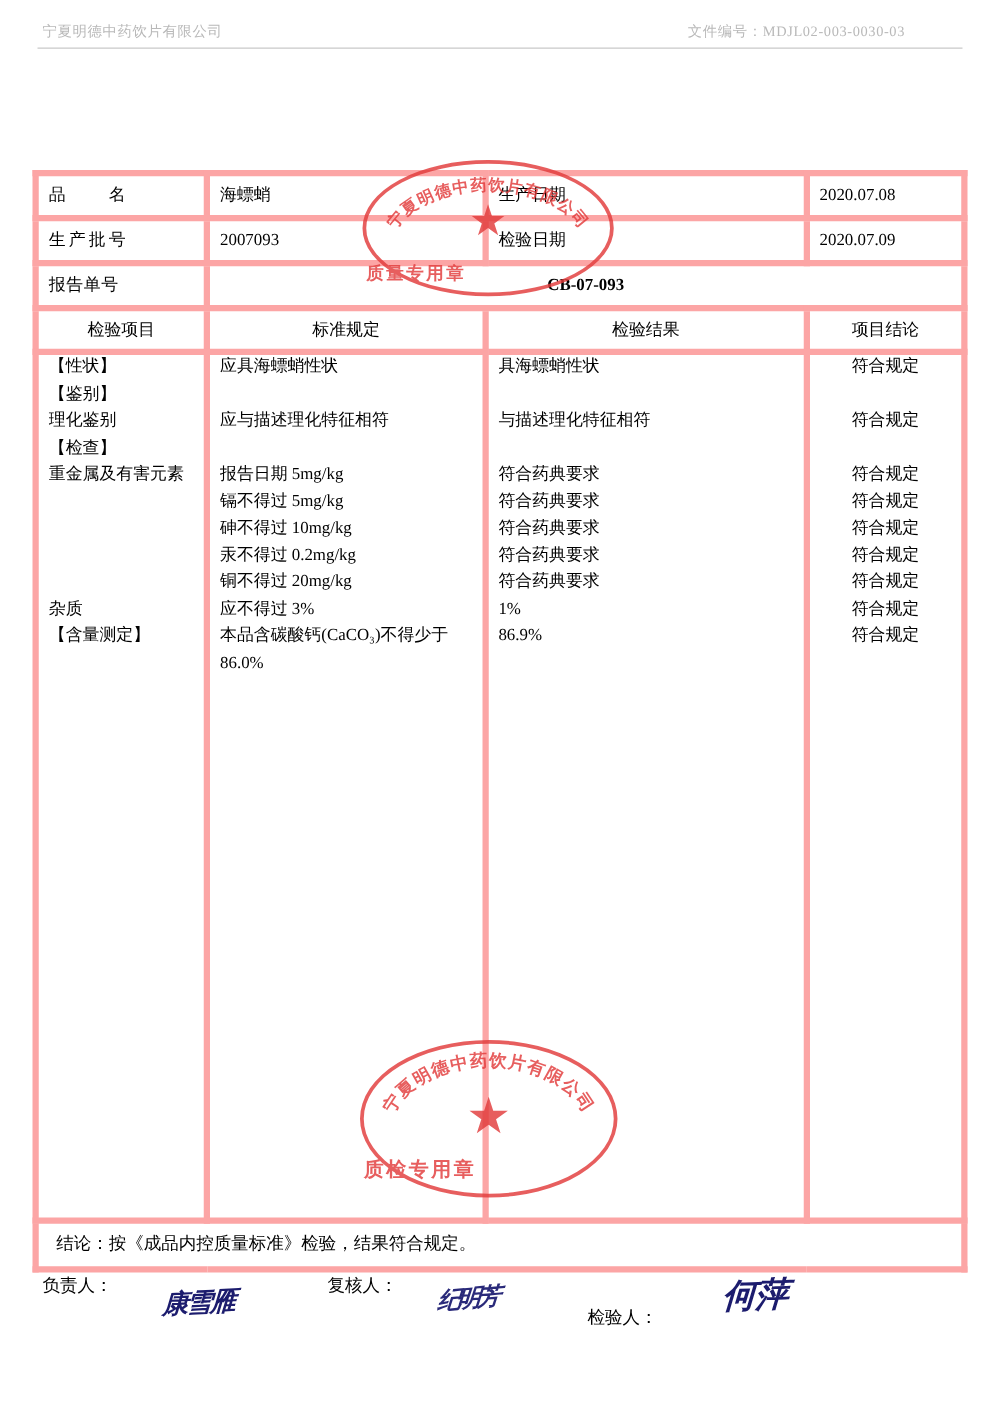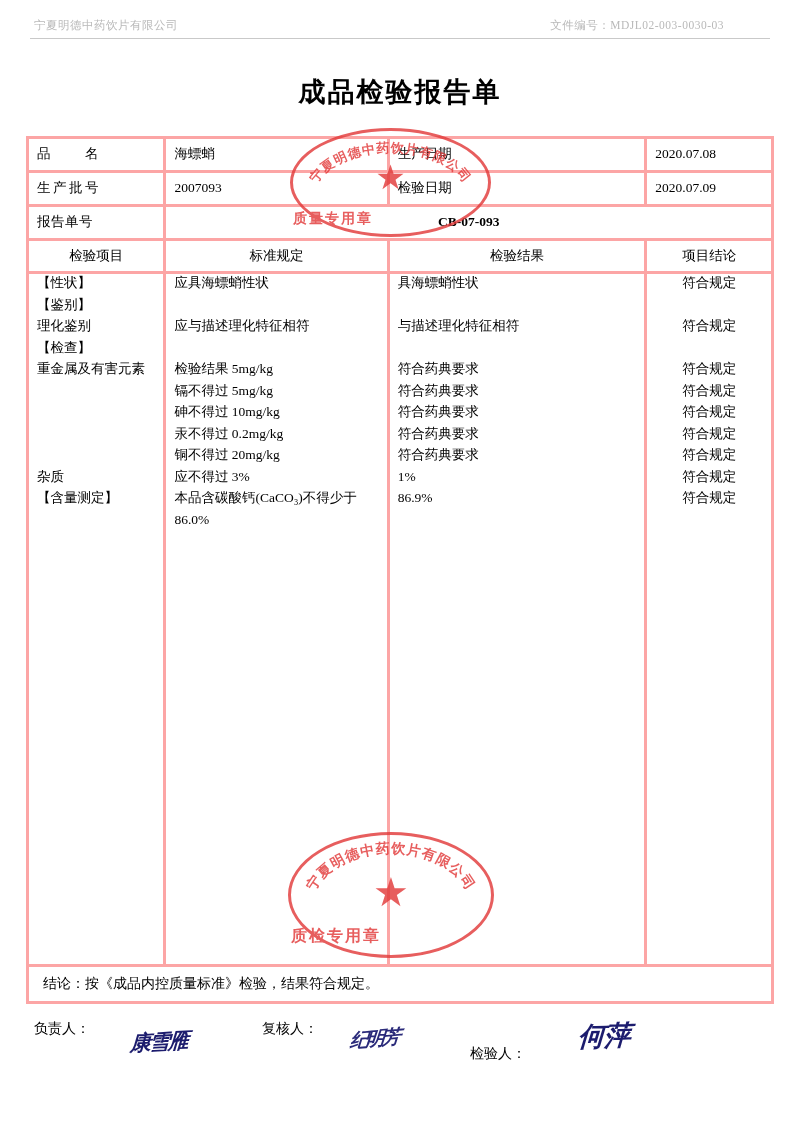--- a/index.html
+++ b/index.html
@@ -71,21 +71,21 @@
   .tbl {
     position: absolute;
     left: 26px;
     top: 136px;
     width: 748px;
     border-collapse: collapse;
     table-layout: fixed;
     font-size: 13.5px;
   }
   .tbl td {
-    border: 3px solid #fca5a5;
+    border: 5px solid #fca5a5;
     padding: 0 8px;
     vertical-align: middle;
     height: 31px;
     line-height: 1.35;
   }
   .lbl {
     width: 82px;
     white-space: nowrap;
     text-align: left;
     letter-spacing: 0.5px;
@@ -233,21 +233,20 @@
 <body>
 
 <div class="page">
 
   <div class="top-header">
     <span class="left">宁夏明德中药饮片有限公司</span>
     <span class="right">文件编号：MDJL02-003-0030-03</span>
   </div>
   <div class="top-rule"></div>
 
-  <div class="doc-title">成品检验报告单</div>
 
   <table class="tbl">
     <colgroup>
       <col style="width:128px">
       <col style="width:208px">
       <col style="width:240px">
       <col style="width:118px">
     </colgroup>
 
     <tbody>
@@ -297,21 +296,21 @@
         <div class="rowline"></div>
         <div class="rowline">杂质</div>
         <div class="rowline">【含量测定】</div>
         <div class="rowline"></div>
       </td>
       <td class="cell-pad">
         <div class="rowline">应具海螵蛸性状</div>
         <div class="rowline"></div>
         <div class="rowline">应与描述理化特征相符</div>
         <div class="rowline"></div>
-        <div class="rowline">检验结果 5mg/kg</div>
+        <div class="rowline">报告日期 5mg/kg</div>
         <div class="rowline">镉不得过 5mg/kg</div>
         <div class="rowline">砷不得过 10mg/kg</div>
         <div class="rowline">汞不得过 0.2mg/kg</div>
         <div class="rowline">铜不得过 20mg/kg</div>
         <div class="rowline">应不得过 3%</div>
         <div class="rowline">本品含碳酸钙(CaCO₃)不得少于</div>
         <div class="rowline">86.0%</div>
       </td>
       <td class="cell-pad">
         <div class="rowline">具海螵蛸性状</div>

